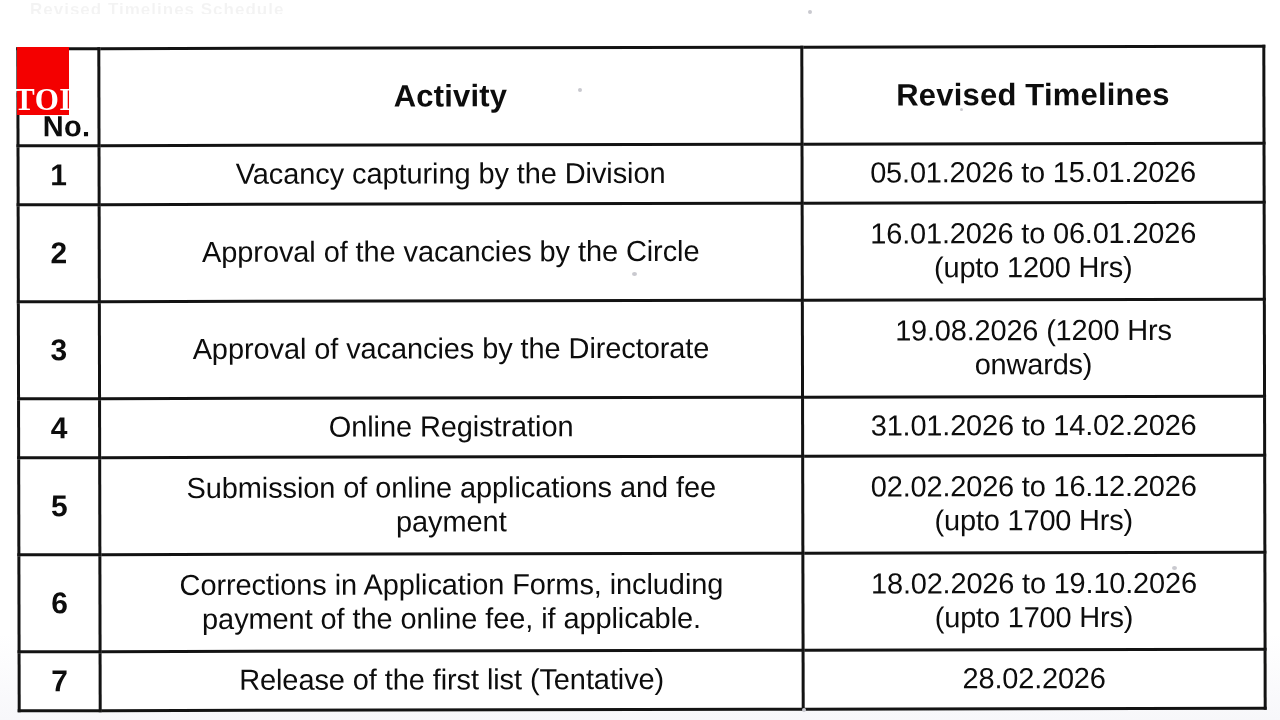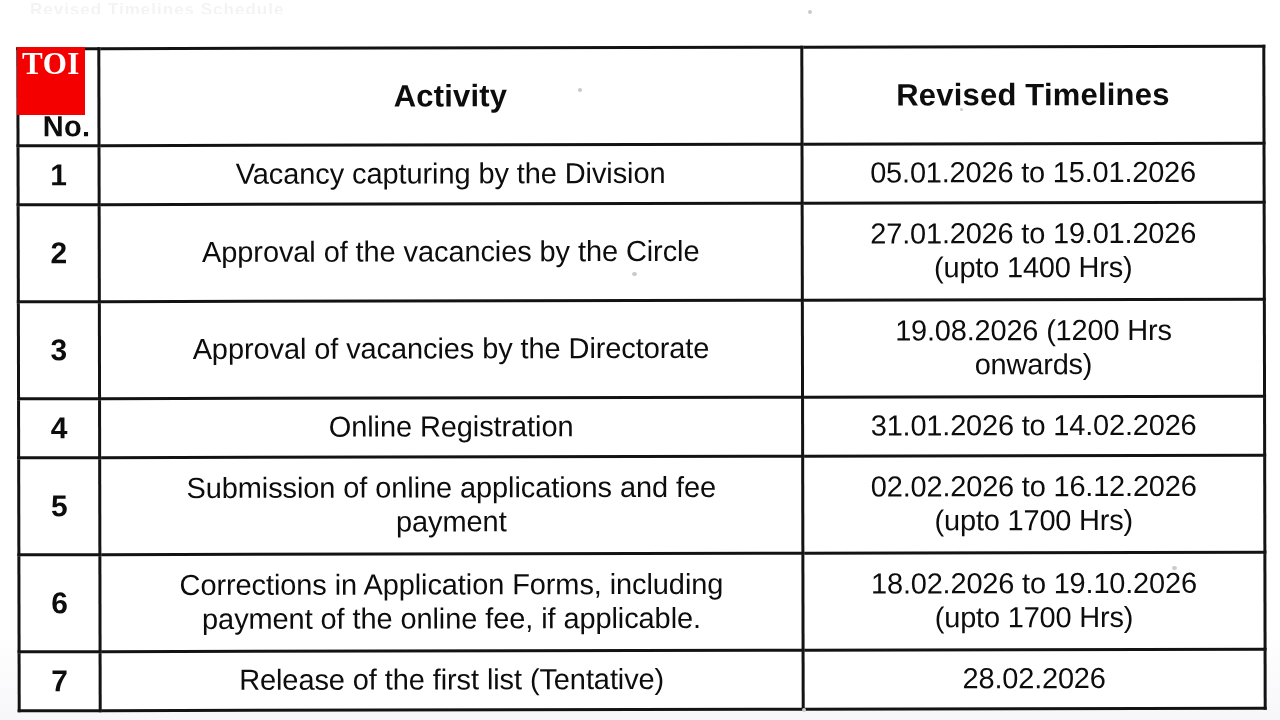--- a/index.html
+++ b/index.html
@@ -115,25 +115,25 @@
   #timeline-table tbody tr.single-line td { height: 52px; }
   #timeline-table tbody tr.two-line   td { height: 90px; }
 
   .sub-line { display: block; }
 
   
   #toi-logo {
     position: absolute;
     left: 17px;
     top: 47px;
-    width: 68px;
+    width: 52px;
     height: 68px;
     background: #f40000;
     display: flex;
-    align-items: flex-start;
+    align-items: flex-end;
     justify-content: center;
     z-index: 5;
   }
   #toi-logo .toi-text {
     color: #ffffff;
     font-family: "Liberation Serif", serif;
     font-weight: 700;
     font-size: 31px;
     letter-spacing: 0.5px;
     line-height: 1;
@@ -178,22 +178,22 @@
       <td class="activity">Vacancy capturing by the Division</td>
       <td class="timeline">
         <span class="sub-line">05.01.2026 to 15.01.2026</span>
       </td>
     </tr>
 
     <tr class="two-line">
       <td class="sno">2</td>
       <td class="activity">Approval of the vacancies by the Circle</td>
       <td class="timeline">
-        <span class="sub-line">27.01.2026 to 19.01.2026</span>
-        <span class="sub-line">(upto 1400 Hrs)</span>
+        <span class="sub-line">16.01.2026 to 06.01.2026</span>
+        <span class="sub-line">(upto 1200 Hrs)</span>
       </td>
     </tr>
 
     <tr class="two-line">
       <td class="sno">3</td>
       <td class="activity">Approval of vacancies by the Directorate</td>
       <td class="timeline">
         <span class="sub-line">19.08.2026 (1200 Hrs</span>
         <span class="sub-line">onwards)</span>
       </td>

